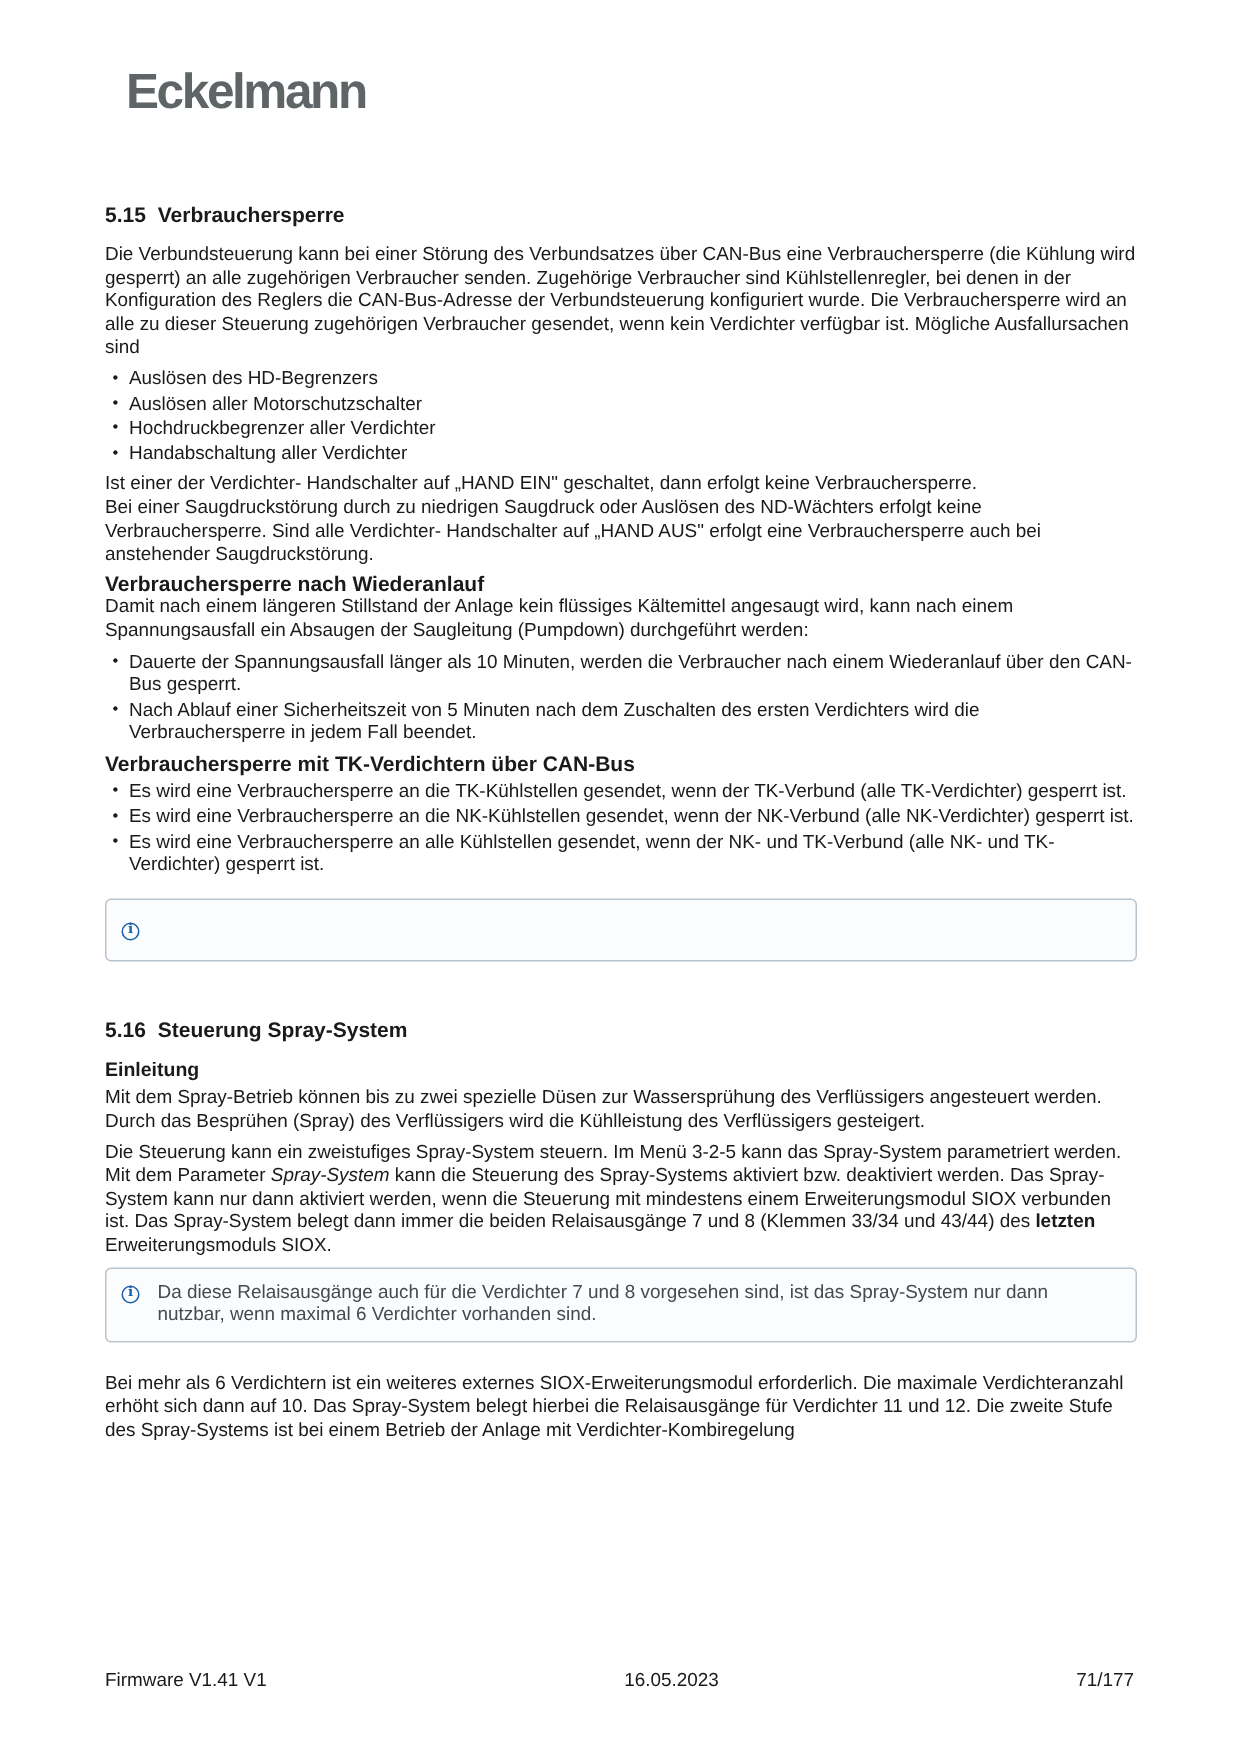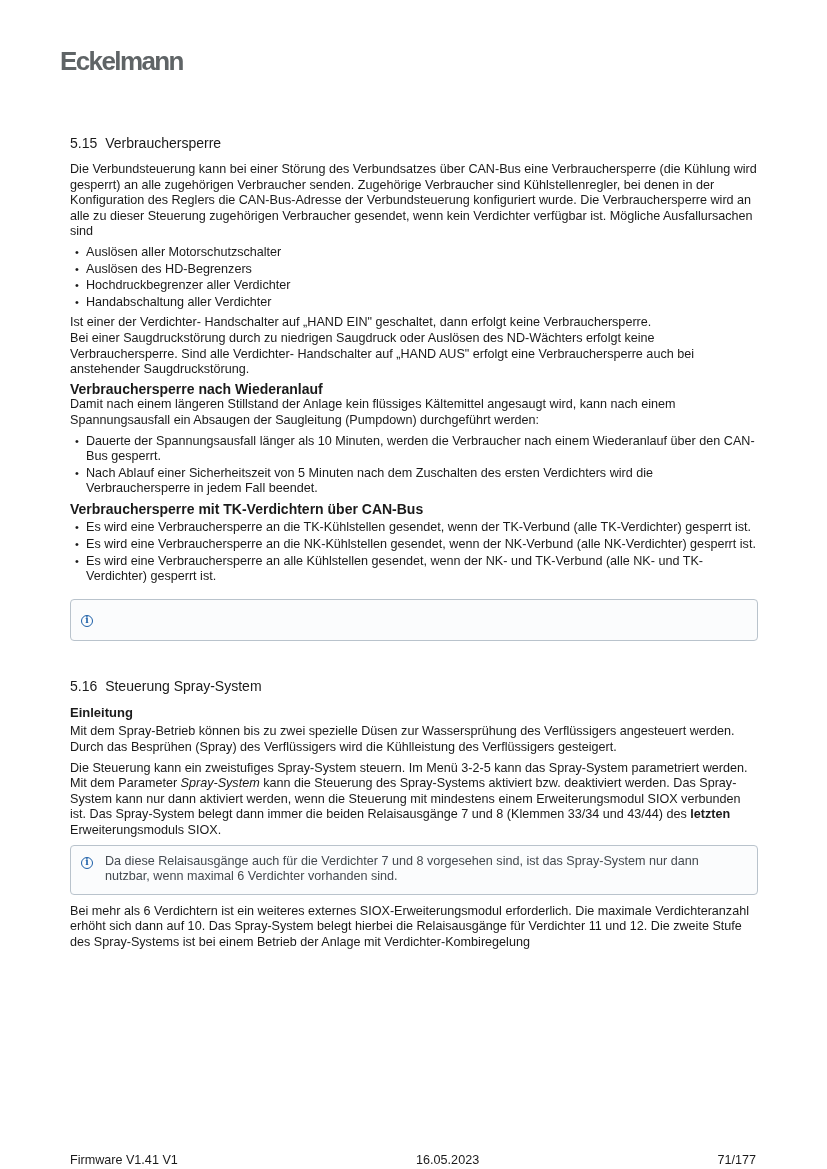--- a/index.html
+++ b/index.html
@@ -2,27 +2,27 @@
 <html><head>
 <meta charset="utf-8">
 <style>
   html, body { margin: 0; padding: 0; background: #ffffff; }
   body {
     width: 827px; height: 1169px; position: relative; overflow: hidden;
     font-family: "Liberation Sans", sans-serif; color: #1a1a1a;
     font-size: 12.6px; line-height: 15.6px;
   }
   .logo {
-    position: absolute; left: 60px; top: 44px;
+    position: absolute; left: 84px; top: 44px;
     font-family: "Liberation Sans", sans-serif; font-weight: bold;
-    font-size: 26px; letter-spacing: -1.6px; color: #5f6466; line-height: 34px;
+    font-size: 33px; letter-spacing: -1.6px; color: #5f6466; line-height: 34px;
   }
   .content { position: absolute; left: 70px; top: 134px; width: 688px; }
   h2 {
-    font-size: 14px; font-weight: normal; margin: 0 0 10px 0; line-height: 18px;
+    font-size: 14px; font-weight: bold; margin: 0 0 10px 0; line-height: 18px;
   }
   h2 .num { margin-right: 4px; }
   h3 { font-size: 14px; font-weight: bold; margin: 0; line-height: 15.6px; }
   h3.sub { margin-top: 0; margin-bottom: 4px; font-size: 13px; }
   p { margin: 0 0 5px 0; }
   ul { list-style: none; margin: 0 0 5px 0; padding: 0; }
   ul li { position: relative; padding-left: 16px; margin-bottom: 1px; }
   ul li::before {
     content: "\2022"; position: absolute; left: 5px; top: 0; font-size: 11px;
   }
@@ -34,21 +34,21 @@
     position: absolute; left: 10px; width: 12px; height: 12px;
     border: 1.6px solid #1c5fa8; border-radius: 50%; box-sizing: border-box;
     color: #1c5fa8; font-weight: bold; font-size: 9px; line-height: 9px;
     text-align: center; font-family: "DejaVu Serif", serif;
   }
   .note-empty { height: 42px; margin-top: 14px; }
   .note-empty .icon { top: 15px; }
   .note-text { margin-top: 6px; padding-top: 8px; padding-bottom: 9px; color: #444a50; }
   .note-text .icon { top: 11px; }
   .footer {
-    position: absolute; top: 1153px; left: 70px; width: 686px; font-size: 12.6px;
+    position: absolute; top: 1113px; left: 70px; width: 686px; font-size: 12.6px;
     display: flex; justify-content: space-between;
   }
   .footer span { display: inline-block; }
   b.inline { font-weight: bold; }
   i.inline { }
 </style>
 </head>
 <body>
 
 <div class="logo">Eckelmann</div>
@@ -56,22 +56,22 @@
 <div class="content">
 
   <h2>
     <span class="num">5.15</span>
     <span>Verbrauchersperre</span>
   </h2>
 
   <p>Die Verbundsteuerung kann bei einer Störung des Verbundsatzes über CAN-Bus eine Verbrauchersperre (die Kühlung wird gesperrt) an alle zugehörigen Verbraucher senden. Zugehörige Verbraucher sind Kühlstellenregler, bei denen in der Konfiguration des Reglers die CAN-Bus-Adresse der Verbundsteuerung konfiguriert wurde. Die Verbrauchersperre wird an alle zu dieser Steuerung zugehörigen Verbraucher gesendet, wenn kein Verdichter verfügbar ist. Mögliche Ausfallursachen sind</p>
 
   <ul>
+    <li>Auslösen des HD-Begrenzers</li>
     <li>Auslösen aller Motorschutzschalter</li>
-    <li>Auslösen des HD-Begrenzers</li>
     <li>Hochdruckbegrenzer aller Verdichter</li>
     <li>Handabschaltung aller Verdichter</li>
   </ul>
 
   <p style="margin-bottom:4px;">
     <span>Ist einer der Verdichter- Handschalter auf „HAND EIN" geschaltet, dann erfolgt keine Verbrauchersperre.</span><br>
     <span>Bei einer Saugdruckstörung durch zu niedrigen Saugdruck oder Auslösen des ND-Wächters erfolgt keine Verbrauchersperre. Sind alle Verdichter- Handschalter auf „HAND AUS" erfolgt eine Verbrauchersperre auch bei anstehender Saugdruckstörung.</span>
   </p>
 
   <h3>Verbrauchersperre nach Wiederanlauf</h3>
@@ -102,20 +102,20 @@
   <p>Mit dem Spray-Betrieb können bis zu zwei spezielle Düsen zur Wassersprühung des Verflüssigers angesteuert werden. Durch das Besprühen (Spray) des Verflüssigers wird die Kühlleistung des Verflüssigers gesteigert.</p>
   <p>
     <span>Die Steuerung kann ein zweistufiges Spray-System steuern. Im Menü 3-2-5 kann das Spray-System parametriert werden. Mit dem Parameter </span><i class="inline">Spray-System</i><span> kann die Steuerung des Spray-Systems aktiviert bzw. deaktiviert werden. Das Spray-System kann nur dann aktiviert werden, wenn die Steuerung mit mindestens einem Erweiterungsmodul SIOX verbunden ist. Das Spray-System belegt dann immer die beiden Relaisausgänge 7 und 8 (Klemmen 33/34 und 43/44) des </span><b class="inline">letzten</b><span> Erweiterungsmoduls SIOX.</span>
   </p>
 
   <div class="note note-text">
     <span class="icon">i</span>
     <span>Da diese Relaisausgänge auch für die Verdichter 7 und 8 vorgesehen sind, ist das Spray-System nur dann nutzbar, wenn maximal 6 Verdichter vorhanden sind.</span>
   </div>
 
-  <p style="margin-top:9px;">Bei mehr als 6 Verdichtern ist ein weiteres externes SIOX-Erweiterungsmodul erforderlich. Die maximale Verdichteranzahl erhöht sich dann auf 10. Das Spray-System belegt hierbei die Relaisausgänge für Verdichter 11 und 12. Die zweite Stufe des Spray-Systems ist bei einem Betrieb der Anlage mit Verdichter-Kombiregelung</p>
+  <p style="margin-top:20px;">Bei mehr als 6 Verdichtern ist ein weiteres externes SIOX-Erweiterungsmodul erforderlich. Die maximale Verdichteranzahl erhöht sich dann auf 10. Das Spray-System belegt hierbei die Relaisausgänge für Verdichter 11 und 12. Die zweite Stufe des Spray-Systems ist bei einem Betrieb der Anlage mit Verdichter-Kombiregelung</p>
 </div>
 
 <div class="footer">
   <span>Firmware V1.41 V1</span>
   <span>16.05.2023</span>
   <span>71/177</span>
 </div>
 
 </body></html>

